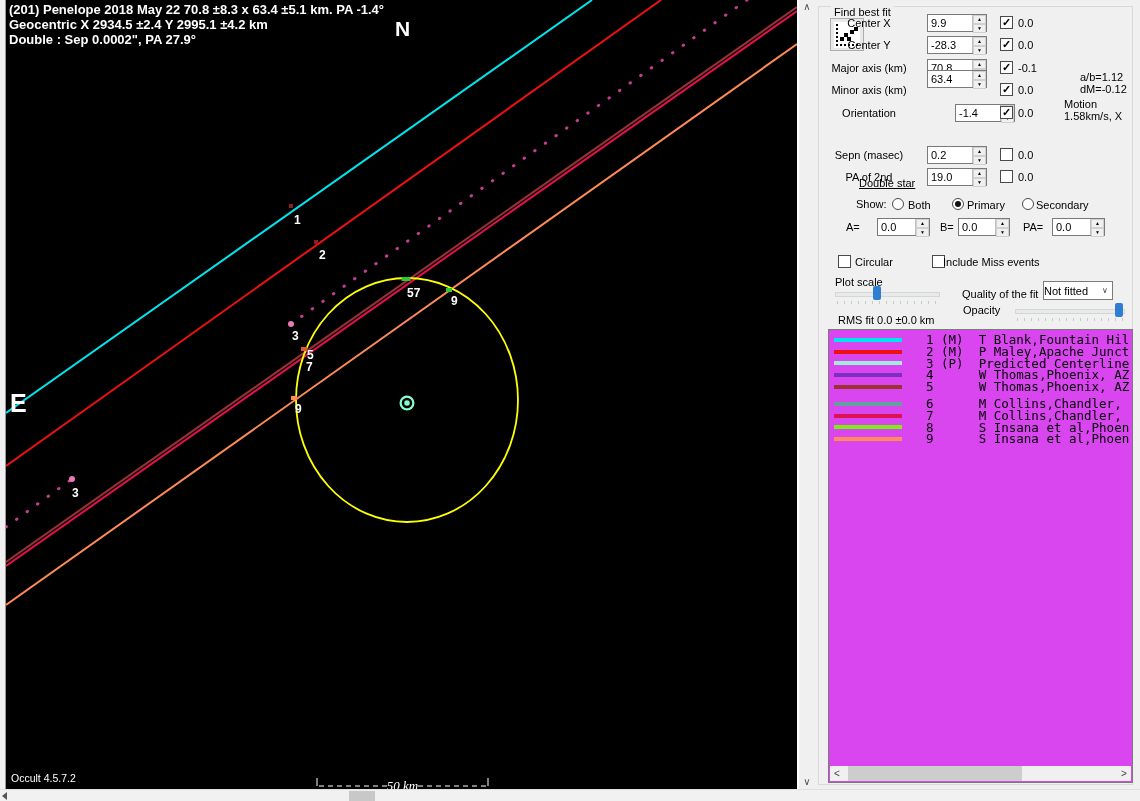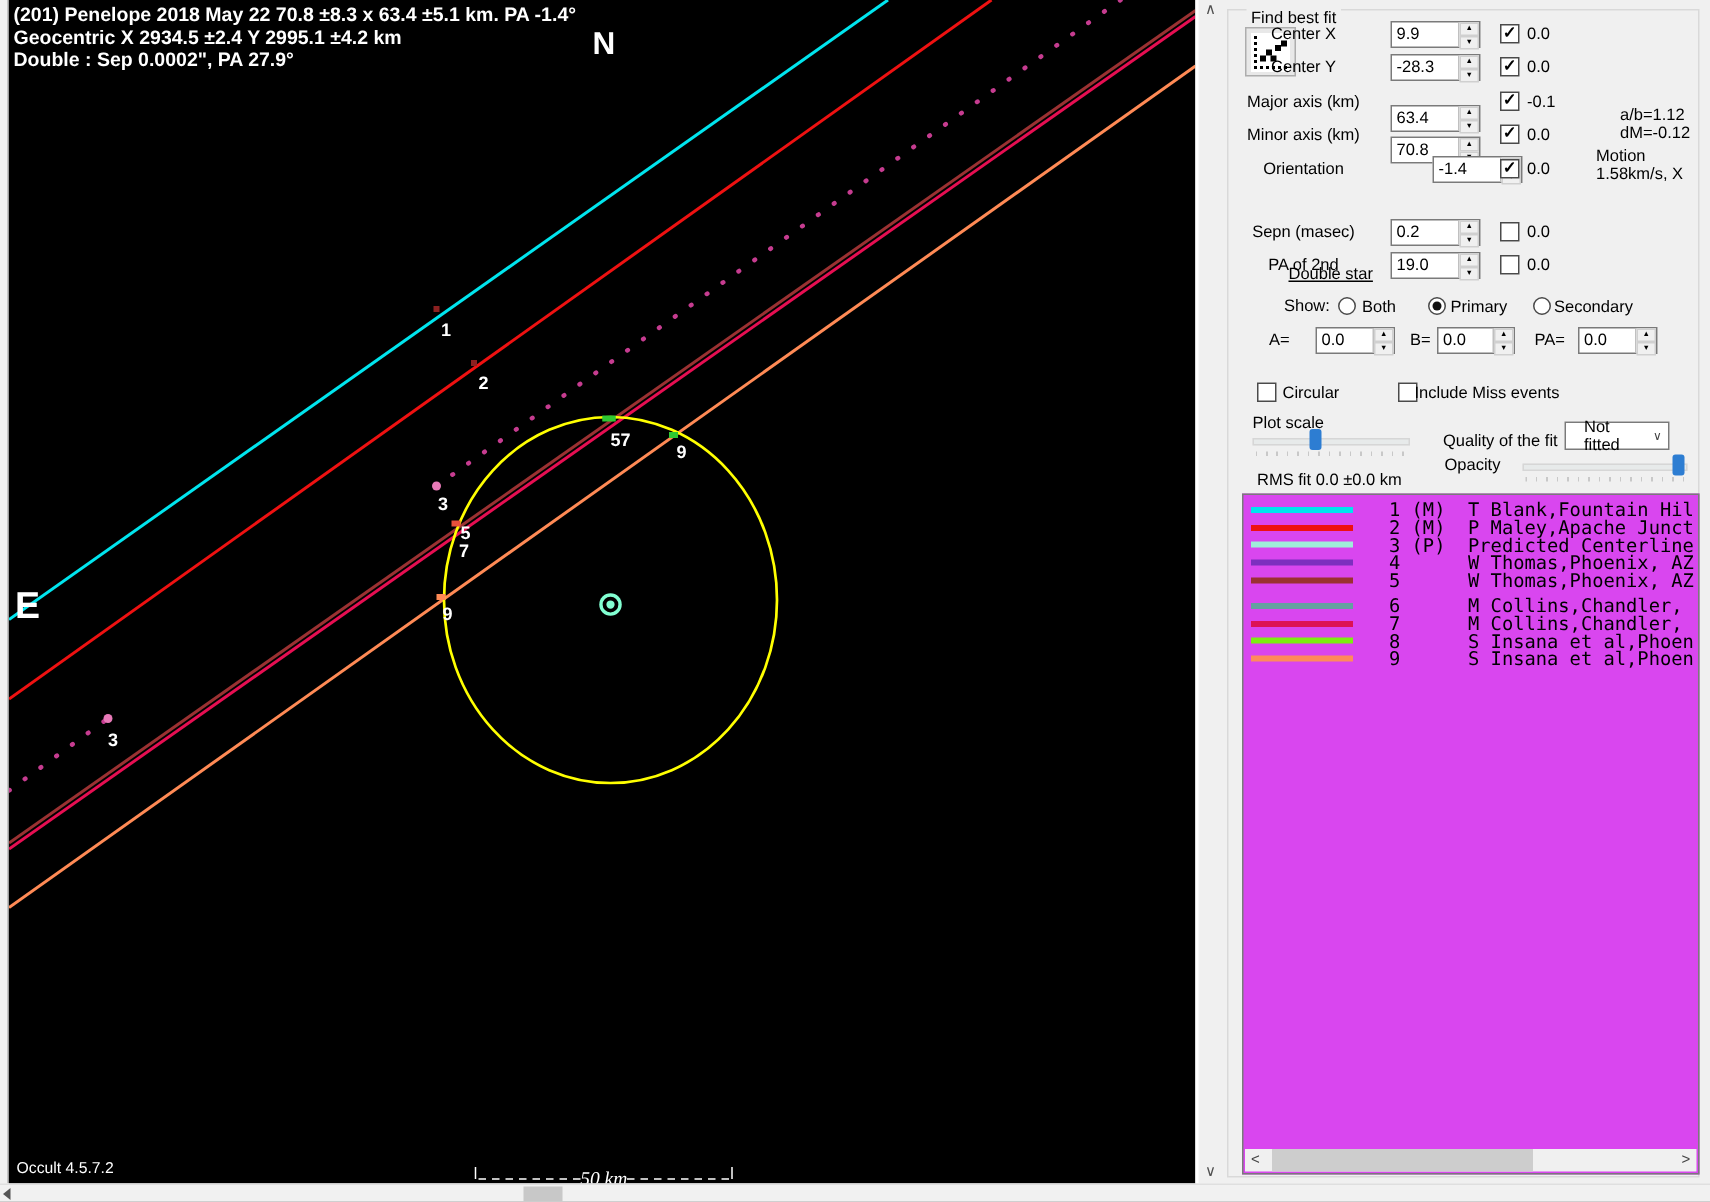--- a/index.html
+++ b/index.html
@@ -29,21 +29,21 @@
   .stat{position:absolute;font-size:11px;}
   .ds-title{position:absolute;left:44px;top:129px;text-decoration:underline;margin-top:48px;}
   .radio{position:absolute;width:12px;height:12px;border:1px solid #4a4a4a;border-radius:50%;background:#fff;box-sizing:border-box;}
   .radio.sel::after{content:"";position:absolute;left:2px;top:2px;width:6px;height:6px;border-radius:50%;background:#111;}
   .rlabel{position:absolute;font-size:11px;}
   .slider{position:absolute;}
   .slider .track{position:absolute;left:0;right:0;top:6px;height:3px;background:#E7EAEA;border:1px solid #d6d6d6;}
   .slider .thumb{position:absolute;top:0;width:8px;height:14px;background:#2D7DD2;border-radius:2px;}
   .slider .ticks{position:absolute;left:2px;right:0;top:15px;height:3px;background:repeating-linear-gradient(90deg,#c8c8c8 0 1px,transparent 1px 7px);}
   .combo{position:absolute;width:70px;height:19px;background:#fff;border:1px solid #7a7a7a;box-sizing:border-box;display:flex;align-items:center;}
-  .combo .val{flex:1;padding-left:12px;font-size:11px;}
+  .combo .val{flex:1;padding-left:0;font-size:11px;}
   .combo .chev{width:14px;text-align:center;font-size:8px;color:#444;}
   .legend-list{position:absolute;left:13px;top:329px;width:305px;height:454px;background:#d946ef;border:1px solid #7a7a7a;box-sizing:border-box;overflow:hidden;}
   .legend-rows{position:absolute;left:0;top:4px;right:1px;bottom:16px;overflow:hidden;}
   .legend-row{display:flex;align-items:center;height:11.8px;white-space:pre;}
   .legend-row.gap{margin-top:5px;}
   .legend-swatch{width:68px;height:4px;margin-left:5px;flex:0 0 auto;}
   .legend-text{margin-left:24px;font-family:"DejaVu Sans Mono",monospace;font-size:12.5px;line-height:11.8px;color:#000;}
   .list-hscroll{position:absolute;left:1px;right:1px;bottom:1px;height:15px;background:#F0F0F0;}
   .list-hscroll .arr{position:absolute;top:0;width:14px;height:15px;font-size:10px;line-height:15px;text-align:center;color:#444;}
   .list-hscroll .thumb{position:absolute;left:18px;top:0;width:174px;height:15px;background:#CDCDCD;}
@@ -151,21 +151,21 @@
         <div class="txtbox" style="left:112px;top:36px;">
           <span class="val">-28.3</span>
           <div class="spinner">
             <span>▲</span>
             <span>▼</span>
           </div>
         </div>
         <span class="cb" style="left:185px;top:38px;">✓</span>
         <div class="delta" style="left:203px;top:39px;">0.0</div>
         <div class="row-label" style="top:62px;">Major axis (km)</div>
-        <div class="txtbox" style="left:112px;top:59px;margin-top:32px;">
+        <div class="txtbox" style="left:112px;top:59px;">
           <span class="val">70.8</span>
           <div class="spinner">
             <span>▲</span>
             <span>▼</span>
           </div>
         </div>
         <span class="cb" style="left:185px;top:61px;">✓</span>
         <div class="delta" style="left:203px;top:62px;">-0.1</div>
         <div class="row-label" style="top:84px;">Minor axis (km)</div>
         <div class="txtbox" style="left:112px;top:70px;">

